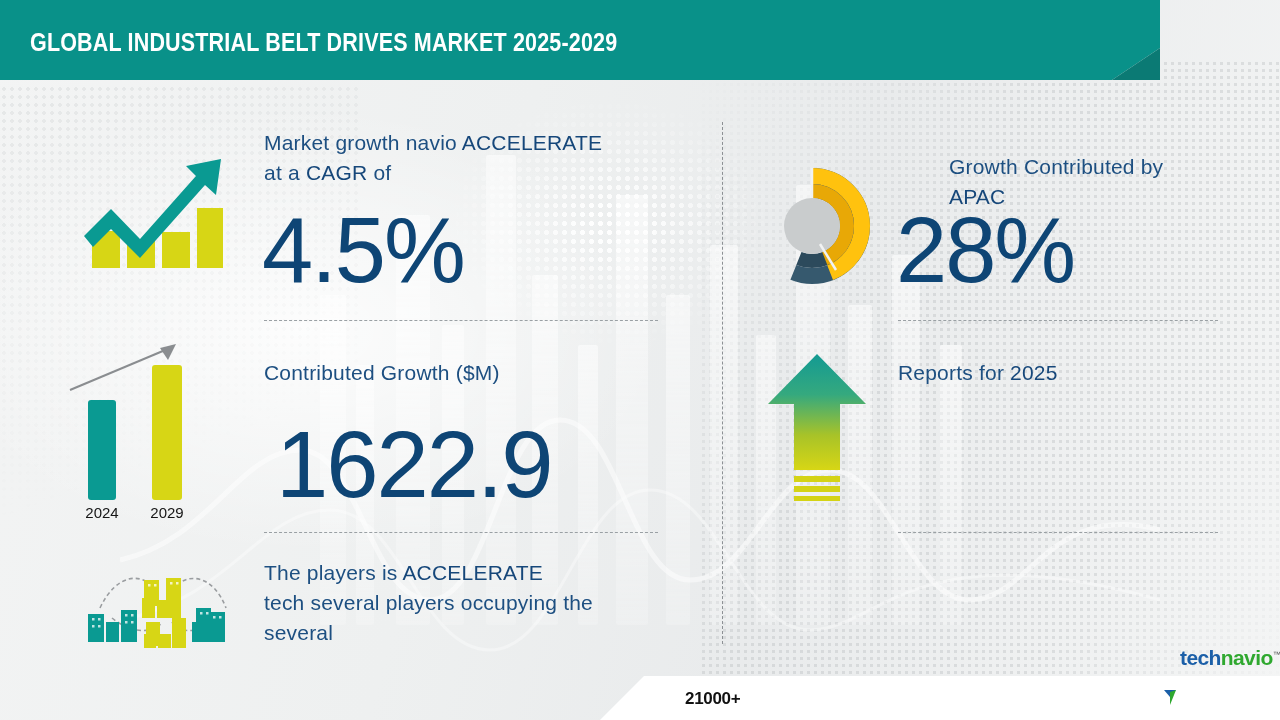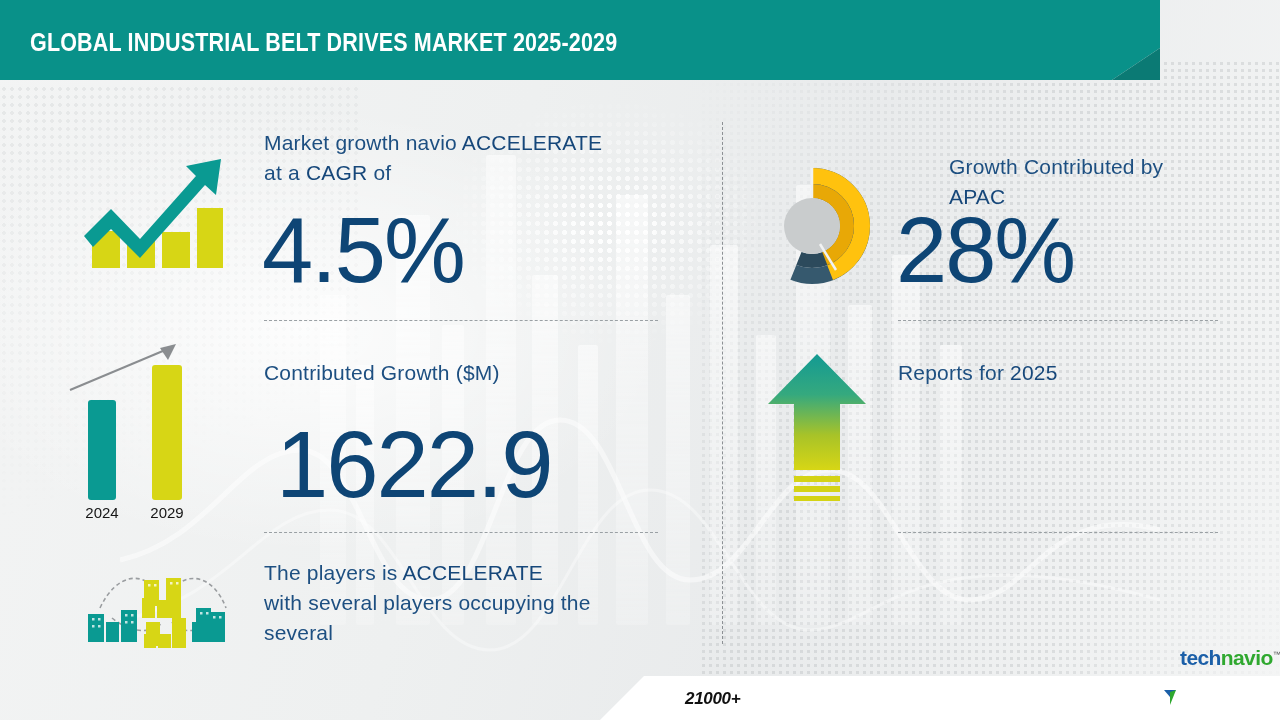--- a/index.html
+++ b/index.html
@@ -138,21 +138,20 @@
     left: 600px; top: 676px;
     width: 680px; height: 44px;
     background: #ffffff;
     clip-path: polygon(44px 0, 100% 0, 100% 100%, 0 100%);
   }
   .footer-count {
     position: absolute;
     left: 685px; top: 689px;
     font-size: 17px; font-weight: 700; color: #111;
     letter-spacing: -.3px;
-    font-style: italic;
   }
   .footer-text {
     position: absolute;
     left: 773px; top: 690px;
     font-size: 15.5px; color: #1a1a1a;
     letter-spacing: -.2px;
   }
   .logo {
     position: absolute;
     left: 1180px; top: 646px;
@@ -291,21 +290,21 @@
         <rect x="100" y="26" width="2.5" height="2.5"></rect>
       <rect x="124" y="56" width="2.5" height="2.5"></rect>
         <rect x="130" y="56" width="2.5" height="2.5"></rect>
       <rect x="137" y="60" width="2.5" height="2.5"></rect>
         <rect x="143" y="60" width="2.5" height="2.5"></rect>
     </g>
   </svg>
 
   <div class="stat-label" style="left:264px; top:558px; width:420px;">
     <span>The players is </span><b>ACCELERATE</b><br>
-    <span>with several players occupying the</span><br>
+    <span>tech several players occupying the</span><br>
     <span>several</span>
   </div>
 
   <svg class="icon" style="left:746px; top:160px; width:132px; height:132px;" viewBox="0 0 132 132">
 
     <circle cx="66" cy="66" r="50" fill="none" stroke="#36596e" stroke-width="16" stroke-dasharray="175.9 138.3" transform="rotate(-90 66 66)"></circle>
     <circle cx="66" cy="66" r="50" fill="none" stroke="#ffc20e" stroke-width="16" stroke-dasharray="138.3 175.9" transform="rotate(-90 66 66)"></circle>
 
     <circle cx="66" cy="66" r="35" fill="none" stroke="#2c4a5c" stroke-width="14" stroke-dasharray="123.2 96.7" transform="rotate(-90 66 66)"></circle>
     <circle cx="66" cy="66" r="35" fill="none" stroke="#e8a806" stroke-width="14" stroke-dasharray="96.7 123.2" transform="rotate(-90 66 66)"></circle>

